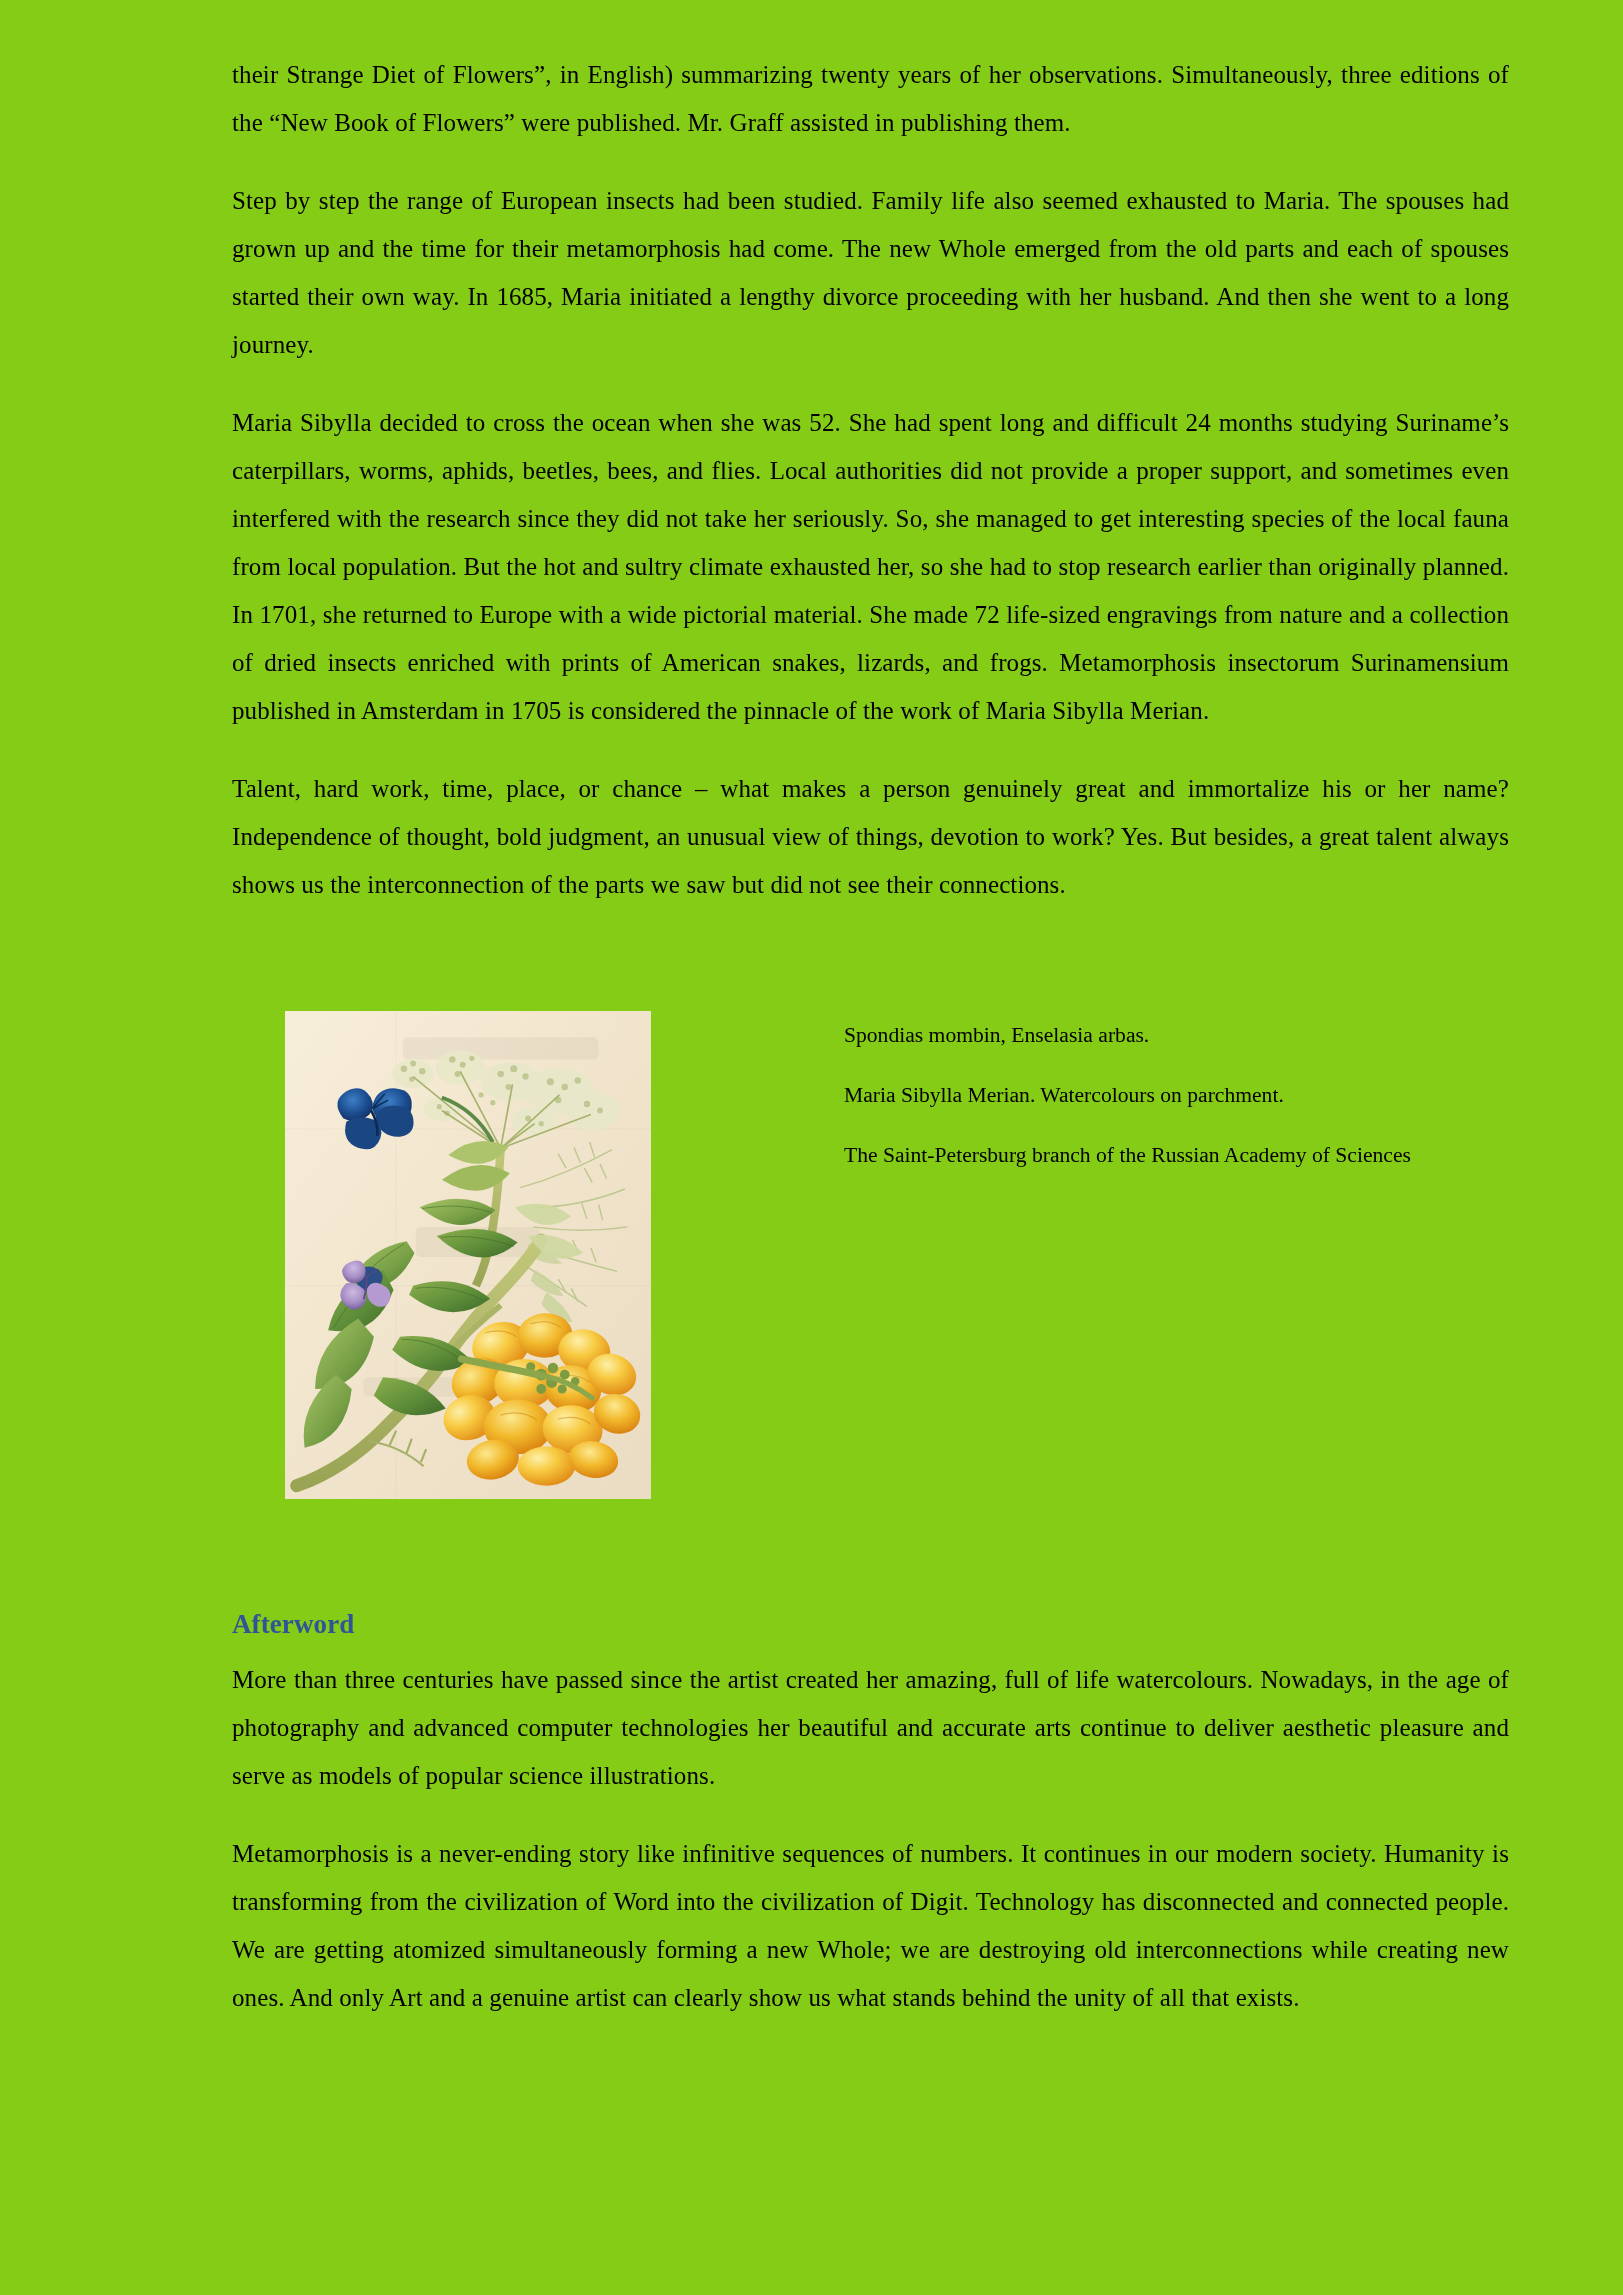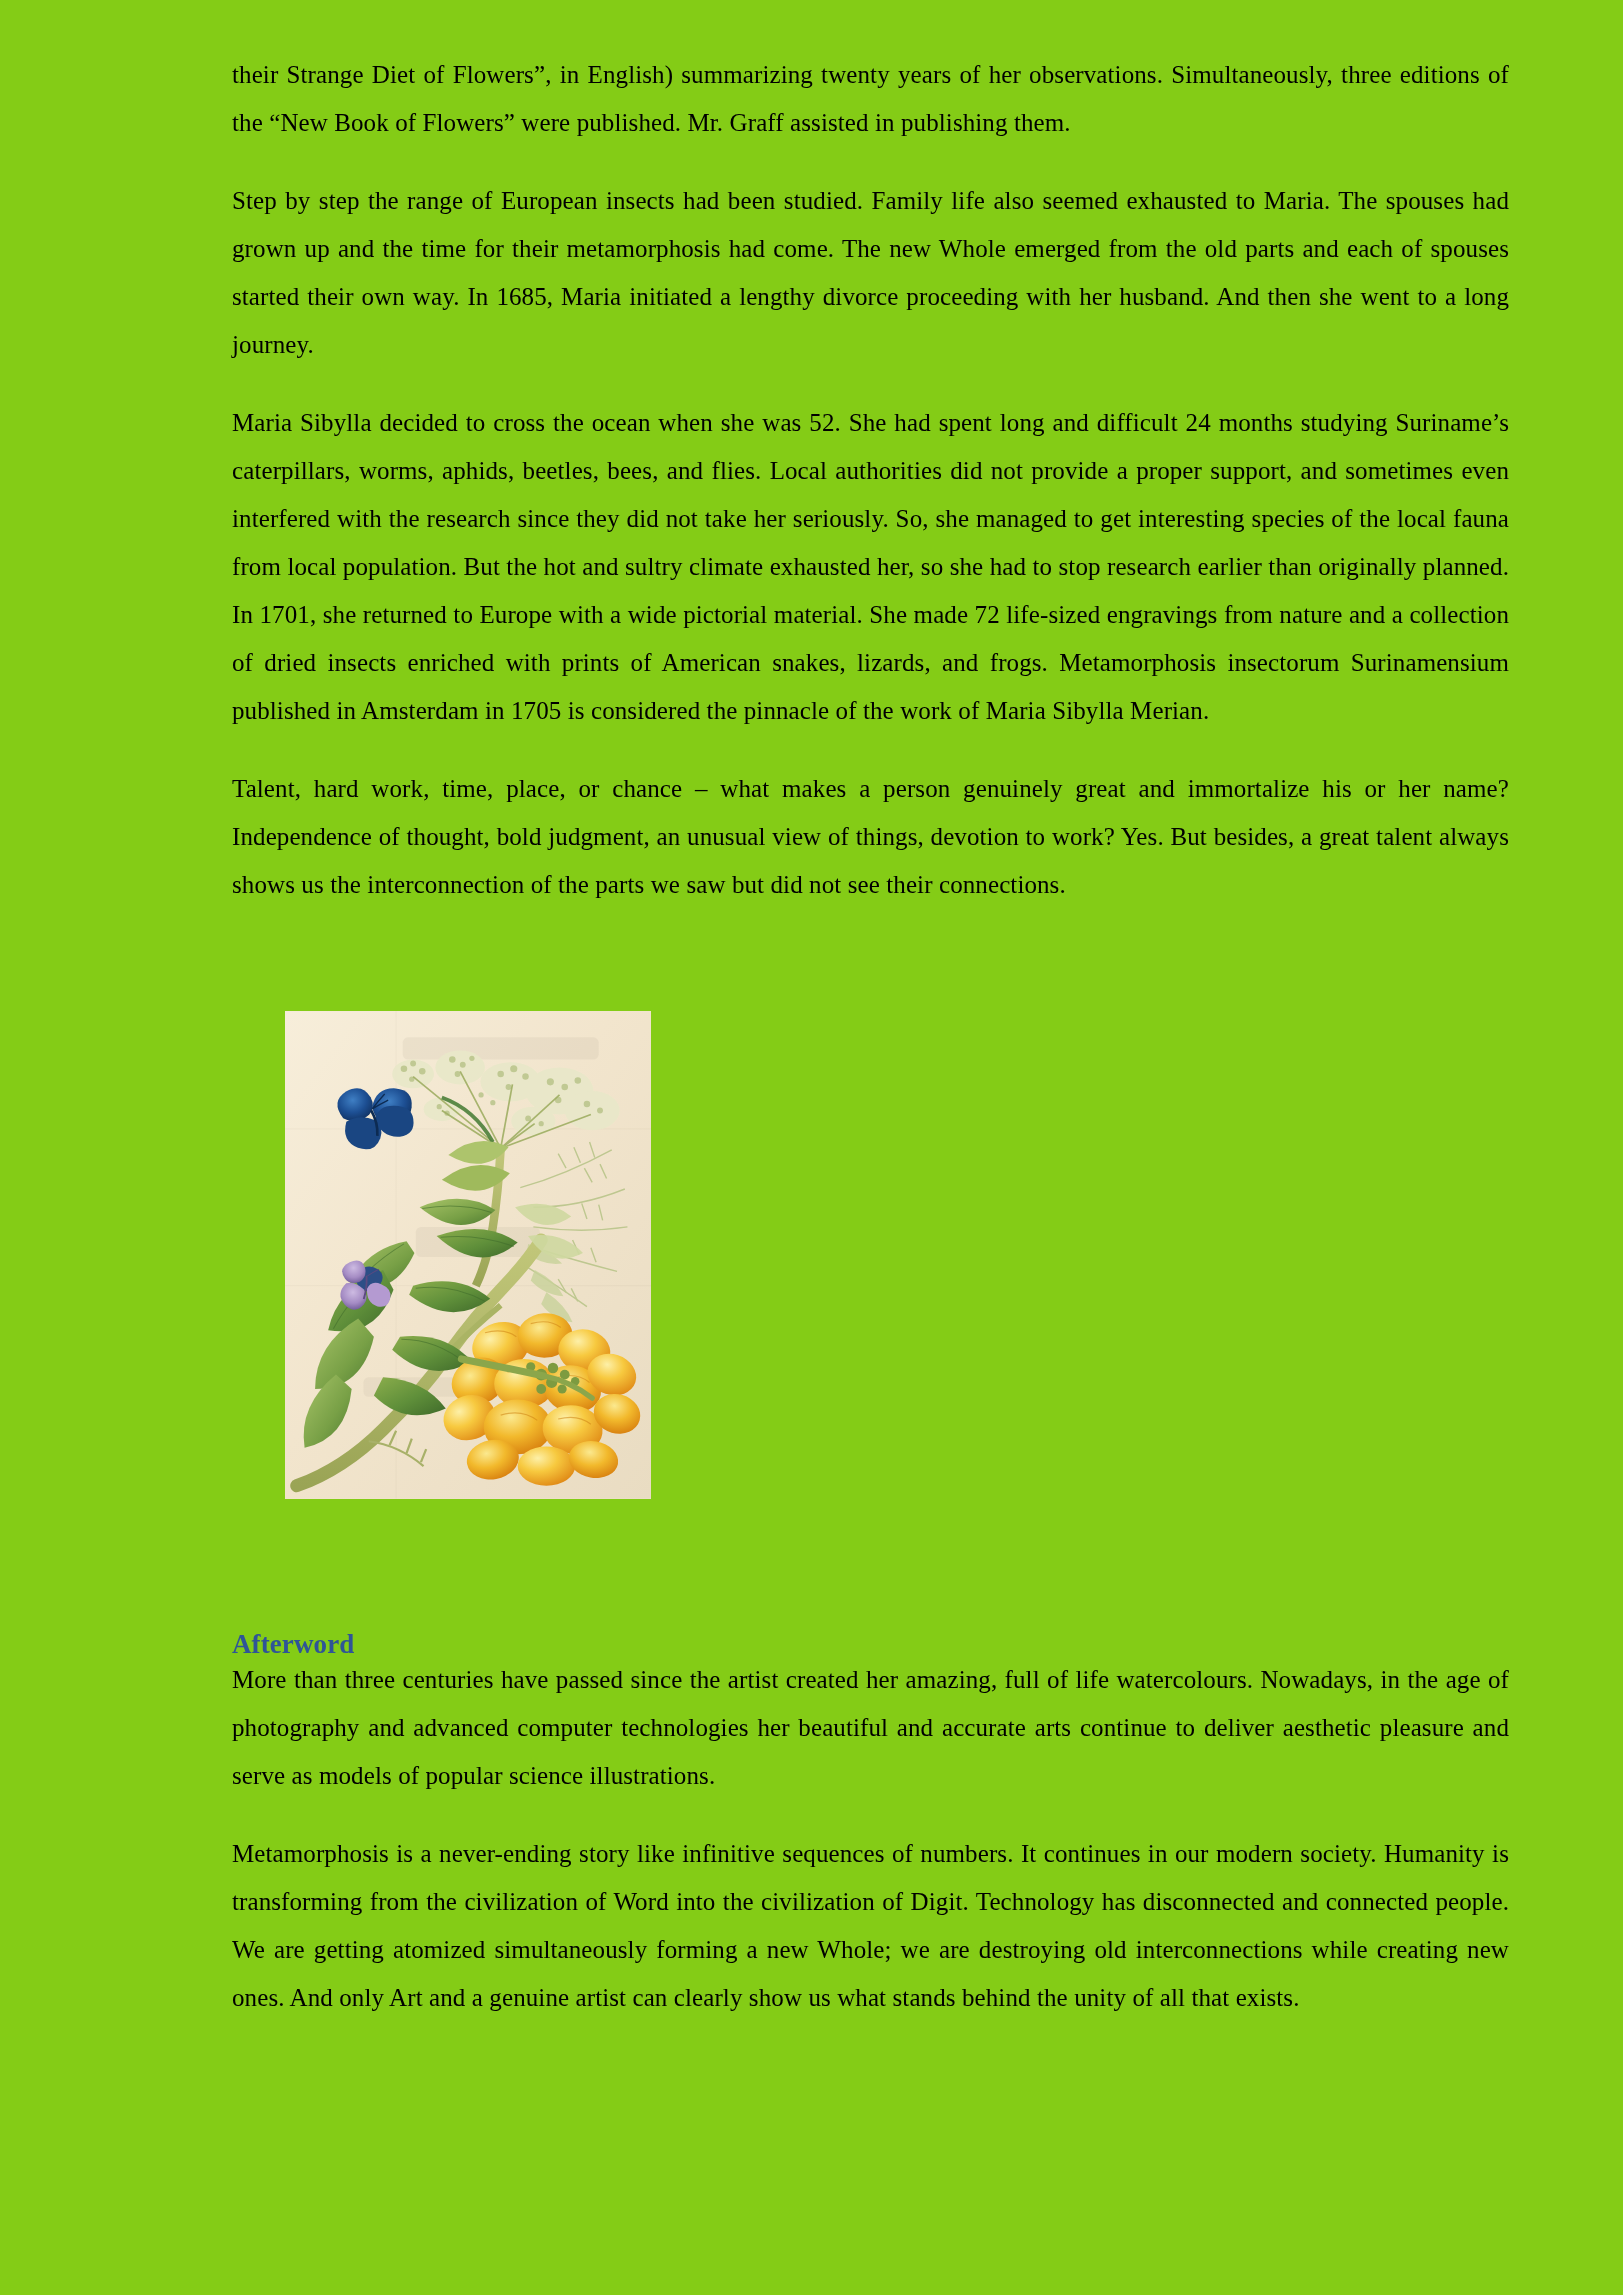--- a/index.html
+++ b/index.html
@@ -77,21 +77,20 @@
   .afterword {
     position: absolute;
     left: 232px;
     top: 1606px;
     width: 1277px;
     font-size: 27px;
     line-height: 37px;
     font-weight: bold;
     color: #2f5597;
     letter-spacing: 0.1px;
-    margin-top: 20px;
   }
 
   .afterword-body {
     position: absolute;
     left: 232px;
     top: 1656px;
     width: 1277px;
   }
 </style>
 </head>
@@ -316,20 +315,25 @@
           <path d="M20 8 q14 -22 36 -14 q18 8 10 28 q-8 18 -28 16 q-18 -2 -18 -30z" fill="#2d4e86"></path>
           <path d="M0 24 q-18 -16 2 -32 q20 -14 30 4 q8 16 -4 28 q-16 10 -28 0z" fill="url(#bfpurp)"></path>
           <path d="M4 32 q-16 24 6 40 q22 14 34 -8 q8 -16 -6 -28 q-20 -12 -34 -4z" fill="url(#bfpurp)"></path>
           <path d="M44 34 q4 26 26 28 q20 0 20 -20 q0 -18 -22 -22 q-20 -4 -24 14z" fill="#b49ad1"></path>
           <path d="M38 10 q6 22 4 44" stroke="#5b4a80" stroke-width="3.4" fill="none"></path>
           <path d="M40 10 q10 -10 18 -16" stroke="#5b4a80" stroke-width="1.8" fill="none"></path>
         </g>
       </svg>
     </div>
 
+    <div class="caption-block">
+      <p class="caption-line">Spondias mombin, Enselasia arbas.</p>
+      <p class="caption-line">Maria Sibylla Merian. Watercolours on parchment.</p>
+      <p class="caption-line">The Saint-Petersburg branch of the Russian Academy of Sciences</p>
+    </div>
 
   </div>
 
   <div class="afterword">Afterword</div>
 
   <div class="afterword-body">
     <p class="body-par">More than three centuries have passed since the artist created her amazing, full of life watercolours. Nowadays, in the age of photography and advanced computer technologies her beautiful and accurate arts continue to deliver aesthetic pleasure and serve as models of popular science illustrations.</p>
     <p class="body-par">Metamorphosis is a never-ending story like infinitive sequences of numbers. It continues in our modern society. Humanity is transforming from the civilization of Word into the civilization of Digit. Technology has disconnected and connected people. We are getting atomized simultaneously forming a new Whole; we are destroying old interconnections while creating new ones. And only Art and a genuine artist can clearly show us what stands behind the unity of all that exists.</p>
   </div>
 

